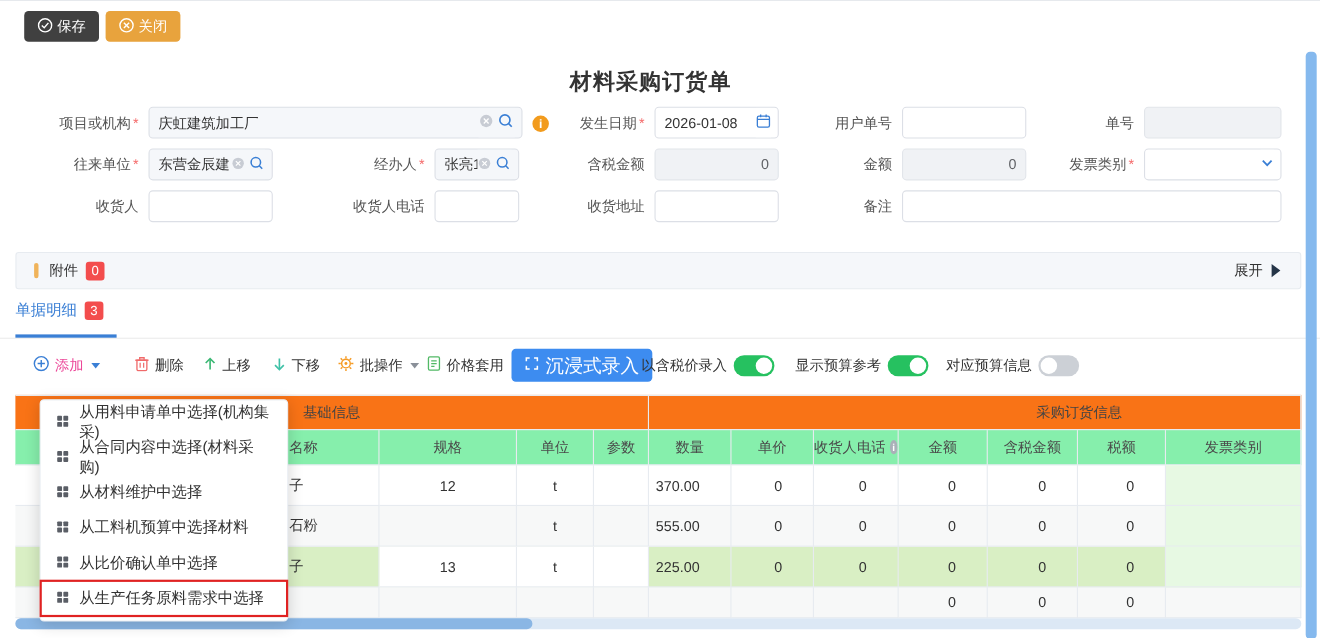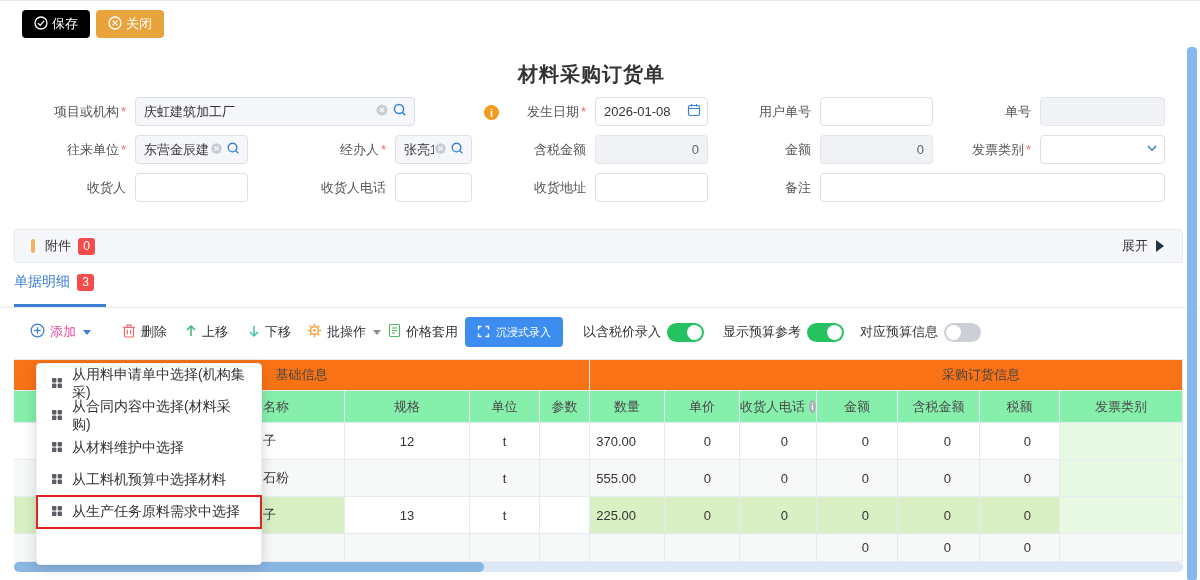--- a/index.html
+++ b/index.html
@@ -4,21 +4,21 @@
 <style>
   * { margin:0; padding:0; box-sizing:border-box; }
   html,body { width:1200px; height:580px; background:#fff; font-family:"Liberation Sans","DejaVu Sans",sans-serif; overflow:hidden; }
   .page { position:relative; width:1200px; height:580px; background:#fff; border-top:1px solid #e6e9ed; }
 
   
   .topbar { position:absolute; left:0; top:0; width:1200px; height:46px; background:#fff; }
   .btn { position:absolute; top:9px; height:28px; border:none; border-radius:4px; color:#fff; font-size:13px;
          display:flex; align-items:center; gap:4px; padding:0 12px; cursor:pointer; font-family:inherit; }
   .btn svg { flex:0 0 auto; }
-  .btn-save { left:22px; background:#000000; }
+  .btn-save { left:22px; background:#404040; }
   .btn-close { left:96px; background:#e8a33d; }
 
   .page-title { position:absolute; left:0; top:60px; width:1183px; text-align:center; font-size:20px; font-weight:bold; color:#333; letter-spacing:1px; }
 
   
   .field { position:absolute; height:29px; display:flex; align-items:center; font-size:13px; }
   .lbl { text-align:right; padding-right:9px; color:#555; white-space:nowrap; }
   .lbl.required::after { content:"*"; color:#f56c6c; margin-left:2px; }
   .inp { position:relative; height:29px; border:1px solid #dcdfe6; border-radius:4px; background:#fff;
          display:flex; align-items:center; padding:0 8px; color:#333; overflow:hidden; white-space:nowrap; }
@@ -42,21 +42,21 @@
   .tab-indicator { position:absolute; left:14px; top:303px; width:92px; height:3px; background:#3a7fd5; }
   .tab-line { position:absolute; left:0px; top:306px; width:1200px; border-bottom:1px solid #ebebeb; }
 
   
   .gtb { position:absolute; left:0; top:313px; width:1183px; height:36px; }
   .tbtn { position:absolute; top:0; height:36px; display:flex; align-items:center; gap:5px; font-size:13px; color:#333; cursor:pointer; white-space:nowrap; }
   .tbtn.blue { color:#ec4899; }
   .chev { width:0; height:0; border-top:5px solid #3a7fd5; border-left:4px solid transparent; border-right:4px solid transparent; margin-left:2px; }
   .chev.gray { border-top-color:#8a9099; }
   .btn-immersive { position:absolute; left:465px; top:3px; height:30px; background:#3d8cf0; color:#fff; border:none;
-                   border-radius:4px; font-size:11px; display:flex; align-items:center; gap:6px; padding:0 12px; cursor:pointer; font-family:inherit; }
+                   border-radius:4px; font-size:17px; display:flex; align-items:center; gap:6px; padding:0 12px; cursor:pointer; font-family:inherit; }
   .toggle-wrap { position:absolute; top:0; height:36px; display:flex; align-items:center; gap:6px; font-size:13px; color:#333; }
   .switch { width:37px; height:19px; border-radius:10px; background:#ccd0d6; position:relative; cursor:pointer; }
   .switch .knob { position:absolute; top:2px; left:2px; width:15px; height:15px; background:#fff; border-radius:50%; }
   .switch.on { background:#26c160; }
   .switch.on .knob { left:auto; right:2px; }
 
   
   .tbl { position:absolute; left:14px; top:358px; width:1169px; font-size:13px; color:#333; }
   .trow { display:flex; }
   .gcell, .hcell, .cell { border-right:1px solid #e7ebf0; border-bottom:1px solid #e7ebf0; display:flex; align-items:center; overflow:hidden; white-space:nowrap; }
@@ -111,21 +111,21 @@
           </svg>
       </span>
       <span>关闭</span>
     </button>
   </div>
 
   <div class="page-title">材料采购订货单</div>
 
   <div class="field" style="left:40px; top:96px;">
     <div class="lbl required" style="width:95px;">项目或机构</div>
-    <div class="inp gray" style="width:280px;">
+    <div class="inp gray" style="width:340px;">
       <span class="val">庆虹建筑加工厂</span>
       <span class="ic-right">
         <span><svg width="14" height="14" viewBox="0 0 14 14">
               <circle cx="7" cy="7" r="5.6" fill="#c8ccd4"></circle>
               <line x1="4.8" y1="4.8" x2="9.2" y2="9.2" stroke="#fff" stroke-width="1.2"></line>
               <line x1="9.2" y1="4.8" x2="4.8" y2="9.2" stroke="#fff" stroke-width="1.2"></line>
             </svg></span>
         <span><svg width="16" height="16" viewBox="0 0 16 16">
               <circle cx="7" cy="7" r="4.6" fill="none" stroke="#3a7fd5" stroke-width="1.5"></circle>
               <line x1="10.4" y1="10.4" x2="13.2" y2="13.2" stroke="#3a7fd5" stroke-width="1.5"></line>
@@ -500,20 +500,31 @@
         <span><svg width="12" height="12" viewBox="0 0 12 12">
             <g fill="#5a5e66">
               <rect x="1" y="1" width="4.4" height="4.4" rx="0.8"></rect>
               <rect x="6.6" y="1" width="4.4" height="4.4" rx="0.8"></rect>
               <rect x="1" y="6.6" width="4.4" height="4.4" rx="0.8"></rect>
               <rect x="6.6" y="6.6" width="4.4" height="4.4" rx="0.8"></rect>
             </g>
           </svg></span>
         <span>从工料机预算中选择材料</span>
       </div>
+      <div class="menu-item">
+        <span><svg width="12" height="12" viewBox="0 0 12 12">
+            <g fill="#5a5e66">
+              <rect x="1" y="1" width="4.4" height="4.4" rx="0.8"></rect>
+              <rect x="6.6" y="1" width="4.4" height="4.4" rx="0.8"></rect>
+              <rect x="1" y="6.6" width="4.4" height="4.4" rx="0.8"></rect>
+              <rect x="6.6" y="6.6" width="4.4" height="4.4" rx="0.8"></rect>
+            </g>
+          </svg></span>
+        <span>从比价确认单中选择</span>
+      </div>
       <div class="menu-item hl">
         <span><svg width="12" height="12" viewBox="0 0 12 12">
             <g fill="#5a5e66">
               <rect x="1" y="1" width="4.4" height="4.4" rx="0.8"></rect>
               <rect x="6.6" y="1" width="4.4" height="4.4" rx="0.8"></rect>
               <rect x="1" y="6.6" width="4.4" height="4.4" rx="0.8"></rect>
               <rect x="6.6" y="6.6" width="4.4" height="4.4" rx="0.8"></rect>
             </g>
           </svg></span>
         <span>从生产任务原料需求中选择</span>

